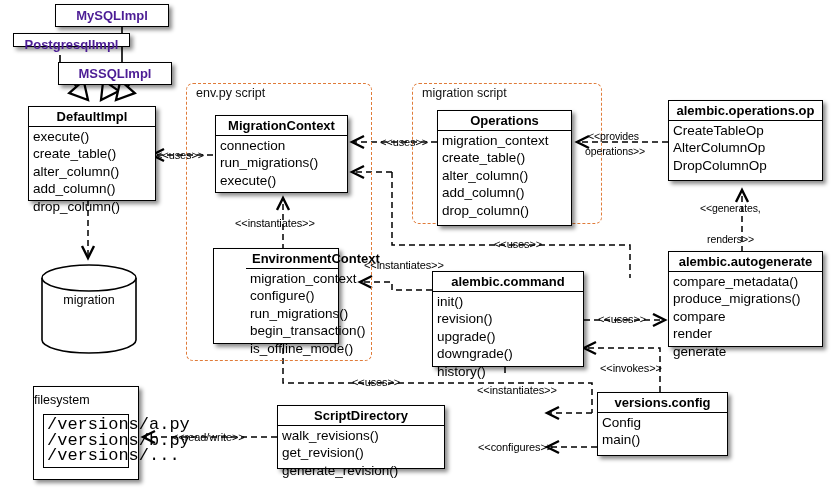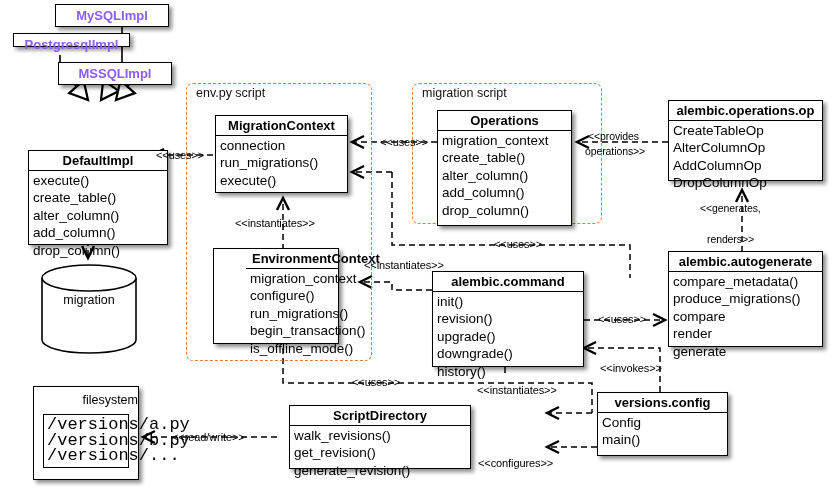--- a/index.html
+++ b/index.html
@@ -4,28 +4,28 @@
 <style>
   html,body{margin:0;padding:0;background:#ffffff;}
   body{width:835px;height:498px;overflow:hidden;font-family:"Liberation Sans",sans-serif;}
   #diagram{position:relative;width:835px;height:498px;}
   svg{display:block;}
   .uml-box{position:absolute;background:#ffffff;border:1.6px solid #000;box-shadow:3px 3px 4px rgba(0,0,0,0.45);box-sizing:border-box;}
   .uml-title{font-size:13px;font-weight:bold;text-align:center;padding:2px 6px 2px 6px;border-bottom:1.5px solid #000;line-height:15px;color:#000;white-space:nowrap;}
   .uml-members{padding:1px 0 2px 4px;}
   .uml-member{font-size:13.5px;line-height:17.4px;color:#000;white-space:nowrap;}
   .plain-box{position:absolute;background:#fff;border:1.6px solid #000;box-shadow:3px 3px 4px rgba(0,0,0,0.45);box-sizing:border-box;}
-  .plain-title{font-size:13px;font-weight:bold;text-align:center;line-height:22px;color:#8b5cf6;white-space:nowrap;}
+  .plain-title{font-size:13px;font-weight:bold;text-align:center;line-height:22px;color:#4c1d95;white-space:nowrap;}
   .pkg{position:absolute;border:1.5px dashed #E07B39;border-radius:7px;box-sizing:border-box;}
   .pkg-label{position:absolute;font-size:12.5px;color:#111;background:transparent;padding:0 2px;white-space:nowrap;}
   .note-label{position:absolute;font-size:11px;color:#000;white-space:nowrap;letter-spacing:-0.1px;}
   .note-label.small{font-size:10.5px;}
   .db-label{position:absolute;font-size:12.5px;color:#000;text-align:center;white-space:nowrap;}
   .fs-box{position:absolute;background:#fff;border:1.6px solid #000;box-shadow:3px 3px 4px rgba(0,0,0,0.45);box-sizing:border-box;}
-  .fs-title{font-size:12.5px;text-align:right;line-height:26px;color:#000;}
+  .fs-title{font-size:12.5px;text-align:left;line-height:26px;color:#000;}
   .fs-inner{position:absolute;background:#fff;border:1.4px solid #000;box-sizing:border-box;padding:2px 3px;}
   .fs-line{font-size:17px;line-height:15.5px;color:#000;white-space:nowrap;font-family:Liberation Mono, monospace;}
 </style>
 </head>
 <body>
 
 <div id="diagram">
 
   <svg width="835" height="498" style="position:absolute;left:0;top:0;">
     <defs>
@@ -122,21 +122,21 @@
   </div>
 
   <div class="plain-box" style="left:13px;top:33px;width:117px;height:14px;">
     <div class="plain-title">PostgresqlImpl</div>
   </div>
 
   <div class="plain-box" style="left:58px;top:62px;width:114px;height:23px;">
     <div class="plain-title">MSSQLImpl</div>
   </div>
 
-  <div class="uml-box" style="left:28px;top:106px;width:140px;height:95px;margin-top:44px;">
+  <div class="uml-box" style="left:28px;top:106px;width:128px;height:95px;">
     <div class="uml-title">DefaultImpl</div>
     <div class="uml-members">
       <div class="uml-member">execute()</div>
       <div class="uml-member">create_table()</div>
       <div class="uml-member">alter_column()</div>
       <div class="uml-member">add_column()</div>
       <div class="uml-member">drop_column()</div>
     </div>
   </div>
 
@@ -169,21 +169,20 @@
       <div class="uml-member">add_column()</div>
       <div class="uml-member">drop_column()</div>
     </div>
   </div>
 
   <div class="uml-box" style="left:668px;top:100px;width:155px;height:81px;">
     <div class="uml-title">alembic.operations.op</div>
     <div class="uml-members">
       <div class="uml-member">CreateTableOp</div>
       <div class="uml-member">AlterColumnOp</div>
-      <div class="uml-member">AddColumnOp</div>
       <div class="uml-member">DropColumnOp</div>
     </div>
   </div>
 
   <div class="uml-box" style="left:668px;top:251px;width:155px;height:96px;">
     <div class="uml-title">alembic.autogenerate</div>
     <div class="uml-members">
       <div class="uml-member">compare_metadata()</div>
       <div class="uml-member">produce_migrations()</div>
       <div class="uml-member">compare</div>
@@ -204,21 +203,21 @@
   </div>
 
   <div class="uml-box" style="left:597px;top:392px;width:131px;height:64px;">
     <div class="uml-title">versions.config</div>
     <div class="uml-members">
       <div class="uml-member">Config</div>
       <div class="uml-member">main()</div>
     </div>
   </div>
 
-  <div class="uml-box" style="left:277px;top:405px;width:182px;height:64px;margin-left:12px;">
+  <div class="uml-box" style="left:277px;top:405px;width:168px;height:64px;">
     <div class="uml-title">ScriptDirectory</div>
     <div class="uml-members">
       <div class="uml-member">walk_revisions()</div>
       <div class="uml-member">get_revision()</div>
       <div class="uml-member">generate_revision()</div>
     </div>
   </div>
 
   <div class="db-label" style="left:42px;top:293px;width:94px;">migration</div>
 
@@ -237,16 +236,16 @@
   <div class="note-label small" style="left:585px;top:145px;">operations&gt;&gt;</div>
   <div class="note-label" style="left:235px;top:217px;">&lt;&lt;instantiates&gt;&gt;</div>
   <div class="note-label" style="left:494px;top:238px;">&lt;&lt;uses&gt;&gt;</div>
   <div class="note-label" style="left:364px;top:259px;">&lt;&lt;instantiates&gt;&gt;</div>
   <div class="note-label small" style="left:700px;top:202px;">&lt;&lt;generates,</div>
   <div class="note-label small" style="left:707px;top:233px;">renders&gt;&gt;</div>
   <div class="note-label" style="left:598px;top:313px;">&lt;&lt;uses&gt;&gt;</div>
   <div class="note-label" style="left:600px;top:362px;">&lt;&lt;invokes&gt;&gt;</div>
   <div class="note-label" style="left:352px;top:376px;">&lt;&lt;uses&gt;&gt;</div>
   <div class="note-label" style="left:477px;top:384px;">&lt;&lt;instantiates&gt;&gt;</div>
-  <div class="note-label" style="left:478px;top:441px;margin-top:16px;">&lt;&lt;configures&gt;&gt;</div>
+  <div class="note-label" style="left:478px;top:441px;">&lt;&lt;configures&gt;&gt;</div>
   <div class="note-label" style="left:172px;top:431px;">&lt;&lt;read/write&gt;&gt;</div>
 
 </div>
 
 </body></html>

